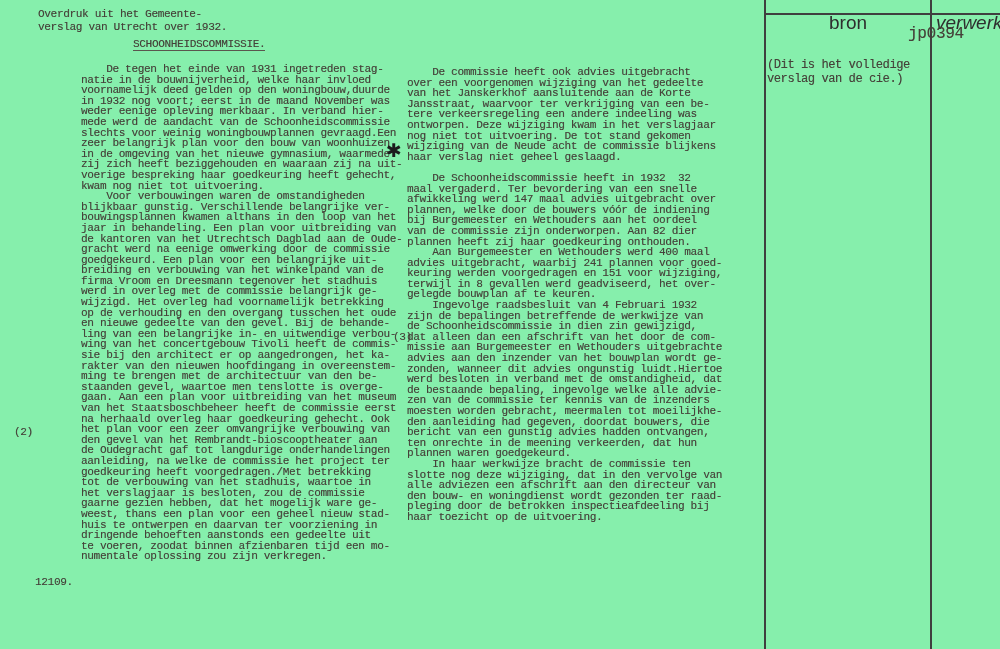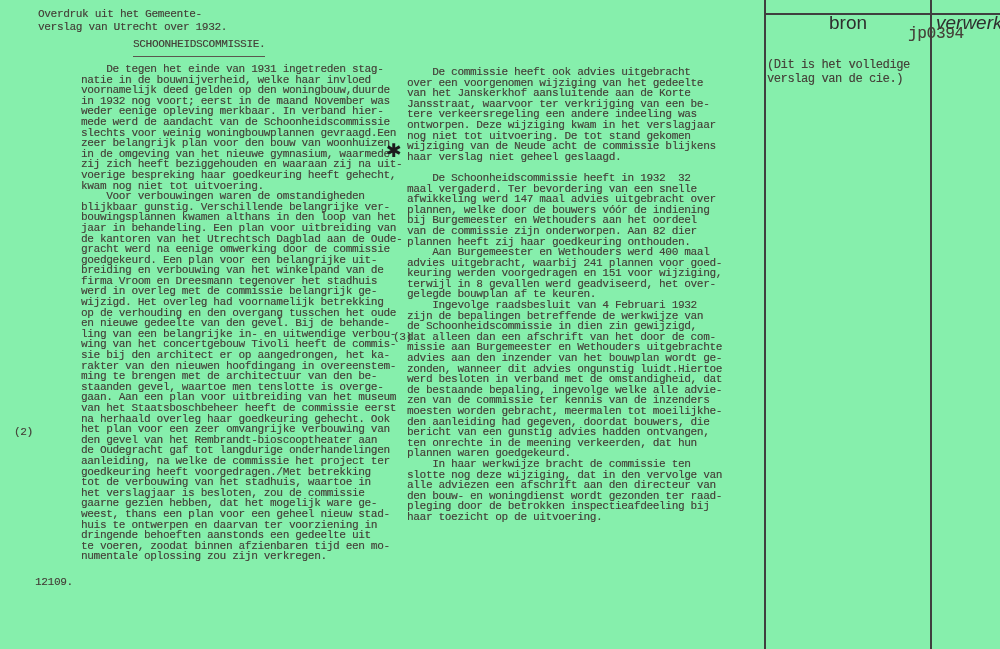--- a/index.html
+++ b/index.html
@@ -17,21 +17,21 @@
     white-space:pre;
     font-size:11px;
     line-height:10.6px;
     letter-spacing:-0.3px;
     text-shadow:0.3px 0.3px 0 rgba(68,64,58,0.4);
   }
   .header-block { top:8px; left:38px; line-height:12.5px; }
   .doc-title {
     top:39px; left:133px;
     border-bottom:1.2px solid #5a564e;
-    padding-bottom:6px;
+    padding-bottom:0;
   }
   .col-left   { top:64px;  left:37px;margin-left:44px;  }
   .col-middle { top:67px;  left:407px; }
   .footer-num { top:577px; left:21px;margin-left:14px;  }
   .margin-note { position:absolute; font-size:11px; letter-spacing:-0.3px;
                  text-shadow:0.3px 0.3px 0 rgba(68,64,58,0.4); }
   .note-2 { top:426px; left:14px; }
   .note-3 { top:331px; left:393px; }
   .asterisk {
     position:absolute; top:141px; left:386px;

